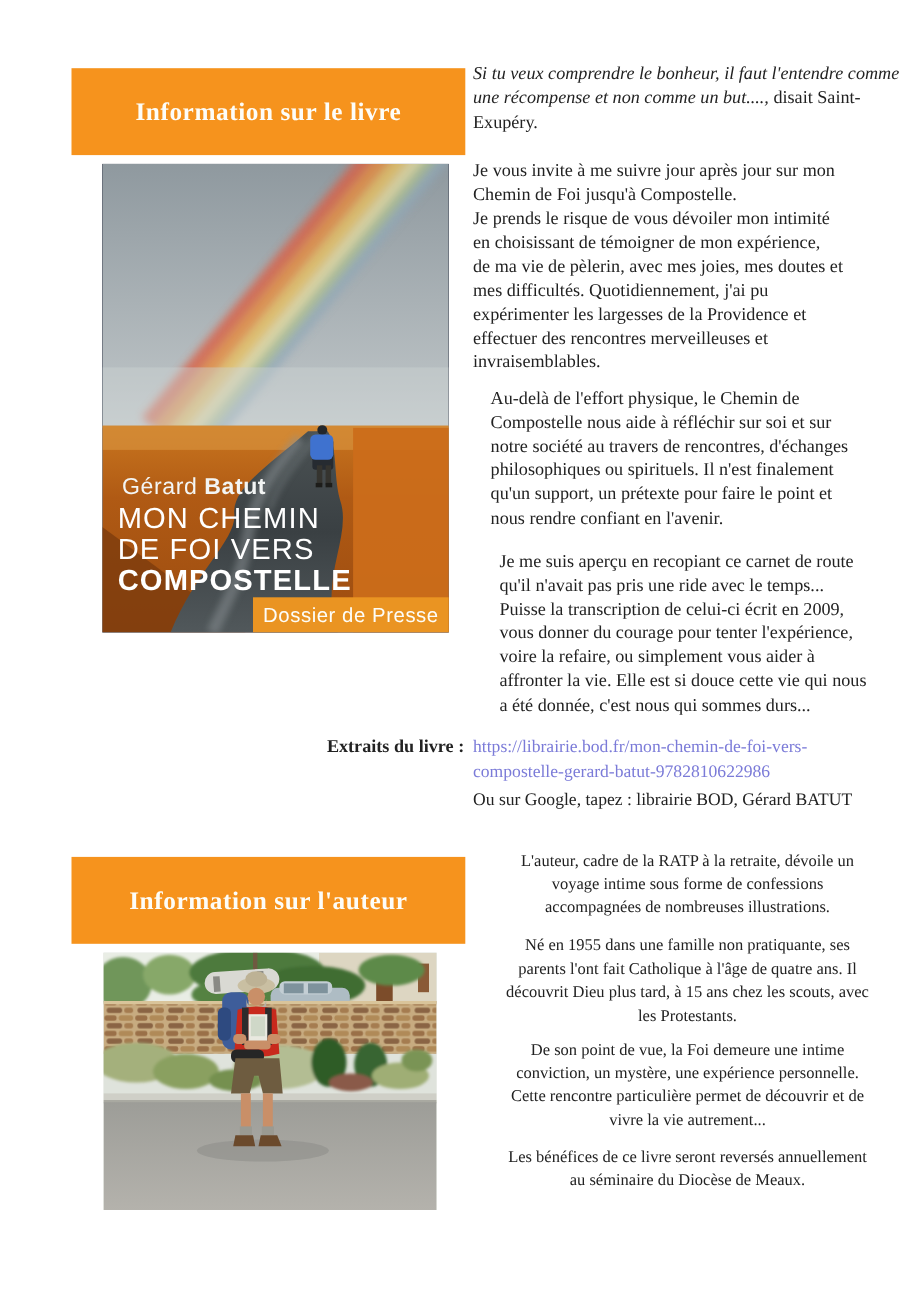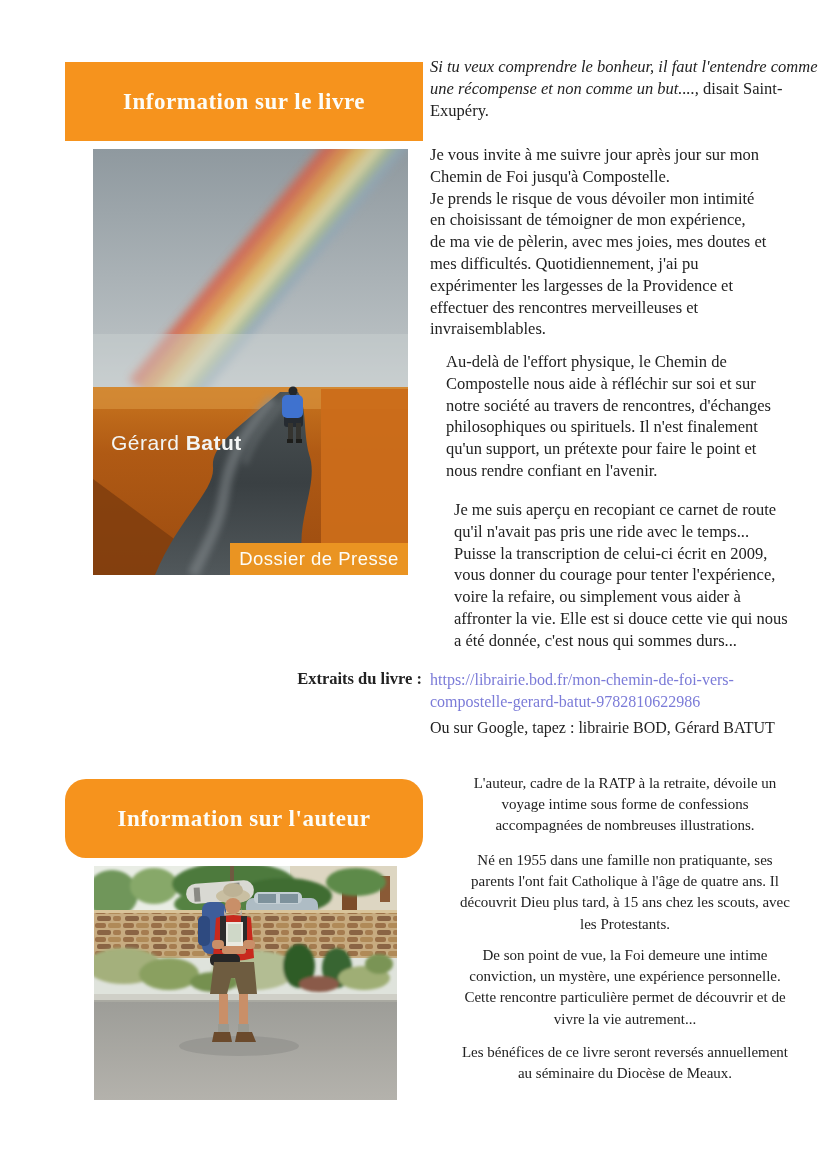--- a/index.html
+++ b/index.html
@@ -15,21 +15,21 @@
     position:absolute;left:65px;width:358px;height:79px;
     background:var(--accent,#F6931D);
     color:#fdfdf8;
     font-weight:700;
     font-size:23px;
     text-align:center;
     line-height:79px;
     letter-spacing:.5px;
   }
   .banner-livre{top:62px;}
-  .banner-auteur{top:779px;border-radius:21px;}
+  .banner-auteur{top:779px;}
   .rcol{position:absolute;left:430px;width:390px;white-space:pre-line;}
   .sec1{font-size:16.5px;line-height:21.8px;}
   .sec2{font-size:15px;line-height:21.2px;text-align:center;}
   .quote{top:56px;}
   .quote .q-it{font-style:italic;}
   .p1{top:144px;}
   .p2{top:351px;margin-left:16px;}
   .p3{top:499px;margin-left:24px;}
   .extraits-label{
     position:absolute;left:65px;top:669px;width:357px;
@@ -142,20 +142,23 @@
         <rect x="189" y="246" width="21" height="23" rx="5" fill="#3f72cf"></rect>
         <rect x="195" y="274" width="5" height="18" fill="#35342f"></rect>
         <rect x="203" y="274" width="5" height="18" fill="#35342f"></rect>
         <rect x="194" y="290" width="6" height="4" fill="#1d1d1a"></rect>
         <rect x="203" y="290" width="6" height="4" fill="#1d1d1a"></rect>
       </g>
     </svg>
 
     <div class="cover-author"><span>Gérard </span><span class="bold">Batut</span></div>
 
+    <div class="cover-title"><span>MON CHEMIN
+DE FOI VERS</span>
+<span class="t3">COMPOSTELLE</span></div>
 
     <div class="cover-badge">Dossier de Presse</div>
   </div>
 
   <div class="rcol sec1 quote"><span class="q-it">Si tu veux comprendre le bonheur, il faut l'entendre comme
 une récompense et non comme un but....,</span><span> disait Saint-
 Exupéry.</span></div>
 
   <div class="rcol sec1 p1">Je vous invite à me suivre jour après jour sur mon
 Chemin de Foi jusqu'à Compostelle.

